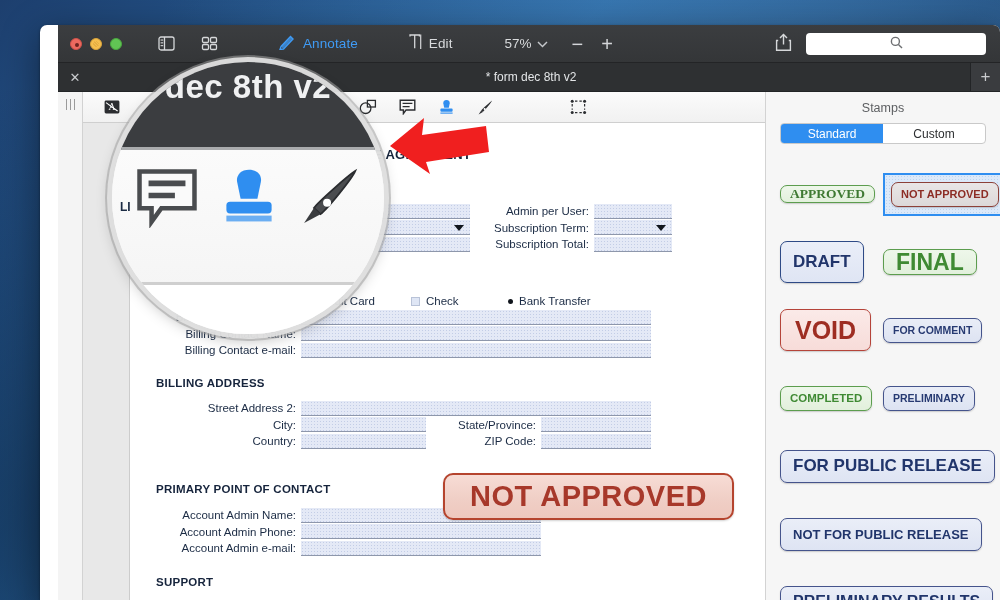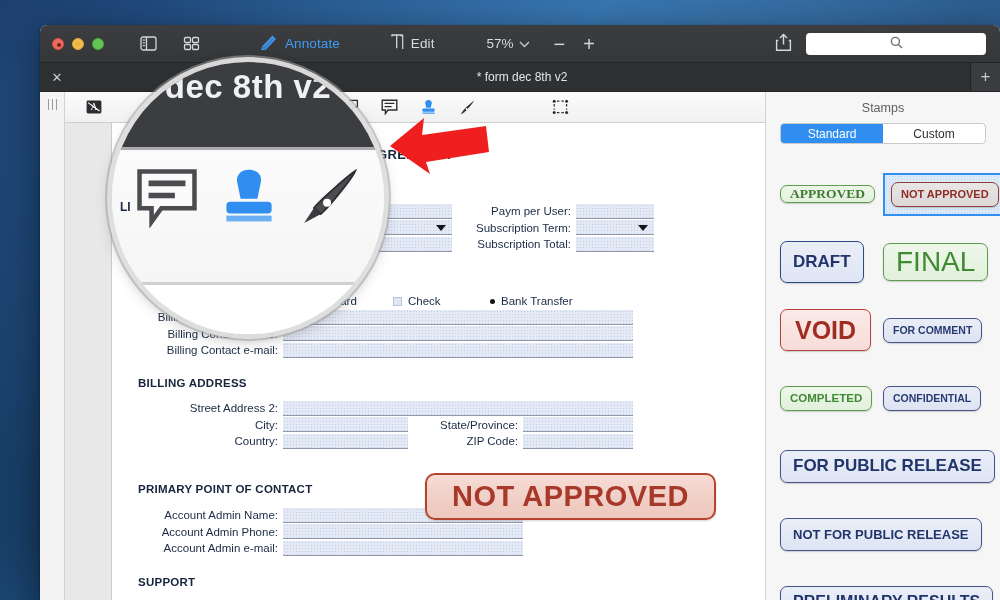--- a/index.html
+++ b/index.html
@@ -34,20 +34,21 @@
     top: 25px;
     width: 960px;
     height: 575px;
     background: #ffffff;
     border-top-left-radius: 7px;
     border-top-right-radius: 7px;
     overflow: hidden;
     box-shadow: 0 10px 38px rgba(0,0,0,.45), 0 1px 3px rgba(0,0,0,.4);
     display: flex;
     flex-direction: column;
+    padding-left: 18px;
   }
 
   
   .titlebar {
     height: 38px;
     flex: 0 0 38px;
     background: linear-gradient(#3b3d40, #343638);
     border-bottom: 1px solid #232426;
     display: flex;
     align-items: center;
@@ -281,21 +282,21 @@
   .s-notapproved {
     border: 1.5px solid #8c4038; background: linear-gradient(#e9e6e6,#dcd8d9);
     color: #8c2c25; font-size: 11px; font-weight: bold; height: 25px;
   }
   .s-draft {
     border: 1.5px solid #2e4a86; background: linear-gradient(#eaeef8,#dfe5f4);
     color: #21356b; font-size: 17px; font-weight: bold; height: 42px; padding: 0 12px;
   }
   .s-final {
     border: 1.5px solid #5c9d4e; background: linear-gradient(#eef7ea,#e2f0dc);
-    color: #3f8a33; font-size: 28px; font-weight: normal; height: 38px; padding: 0 12px;
+    color: #3f8a33; font-size: 23px; font-weight: bold; height: 26px; padding: 0 12px;
   }
   .s-void {
     border: 1.5px solid #b5443a; background: linear-gradient(#fbeae8,#f7dcd9);
     color: #9e2d22; font-size: 25px; font-weight: bold; height: 42px; padding: 0 14px;
   }
   .s-forcomment {
     border: 1.5px solid #45548c; background: linear-gradient(#e9edf7,#dde3f2);
     color: #273a72; font-size: 10.5px; font-weight: bold; height: 25px;
   }
   .s-completed {
@@ -522,21 +523,21 @@
 
       <div class="page-area">
         <div class="thumb-strip"></div>
 
         <div class="doc">
 
           <div class="doc-head">E AGREEMENT</div>
 
           <div class="field-block" style="left:324px; top:80px;">
             <div class="frow">
-              <div class="flabel" style="width:140px">Paym per User:</div>
+              <div class="flabel" style="width:140px">Admin per User:</div>
               <div class="finput" style="width:78px"></div>
             </div>
             <div class="frow">
               <div class="flabel" style="width:140px">Subscription Term:</div>
               <div class="finput withchev" style="width:78px"></div>
             </div>
             <div class="frow">
               <div class="flabel" style="width:140px">Subscription Total:</div>
               <div class="finput" style="width:78px"></div>
             </div>
@@ -677,21 +678,21 @@
           <div class="stamp s-void">VOID</div>
         </div>
         <div class="stamp-cell right">
           <div class="stamp s-forcomment">FOR COMMENT</div>
         </div>
 
         <div class="stamp-cell">
           <div class="stamp s-completed">COMPLETED</div>
         </div>
         <div class="stamp-cell right">
-          <div class="stamp s-confidential">CONFIDENTIAL</div>
+          <div class="stamp s-confidential">PRELIMINARY</div>
         </div>
 
         <div class="stamp-cell full">
           <div class="stamp s-wide big">FOR PUBLIC RELEASE</div>
         </div>
         <div class="stamp-cell full">
           <div class="stamp s-wide small">NOT FOR PUBLIC RELEASE</div>
         </div>
         <div class="stamp-cell full">
           <div class="stamp s-wide prelim">PRELIMINARY RESULTS</div>

